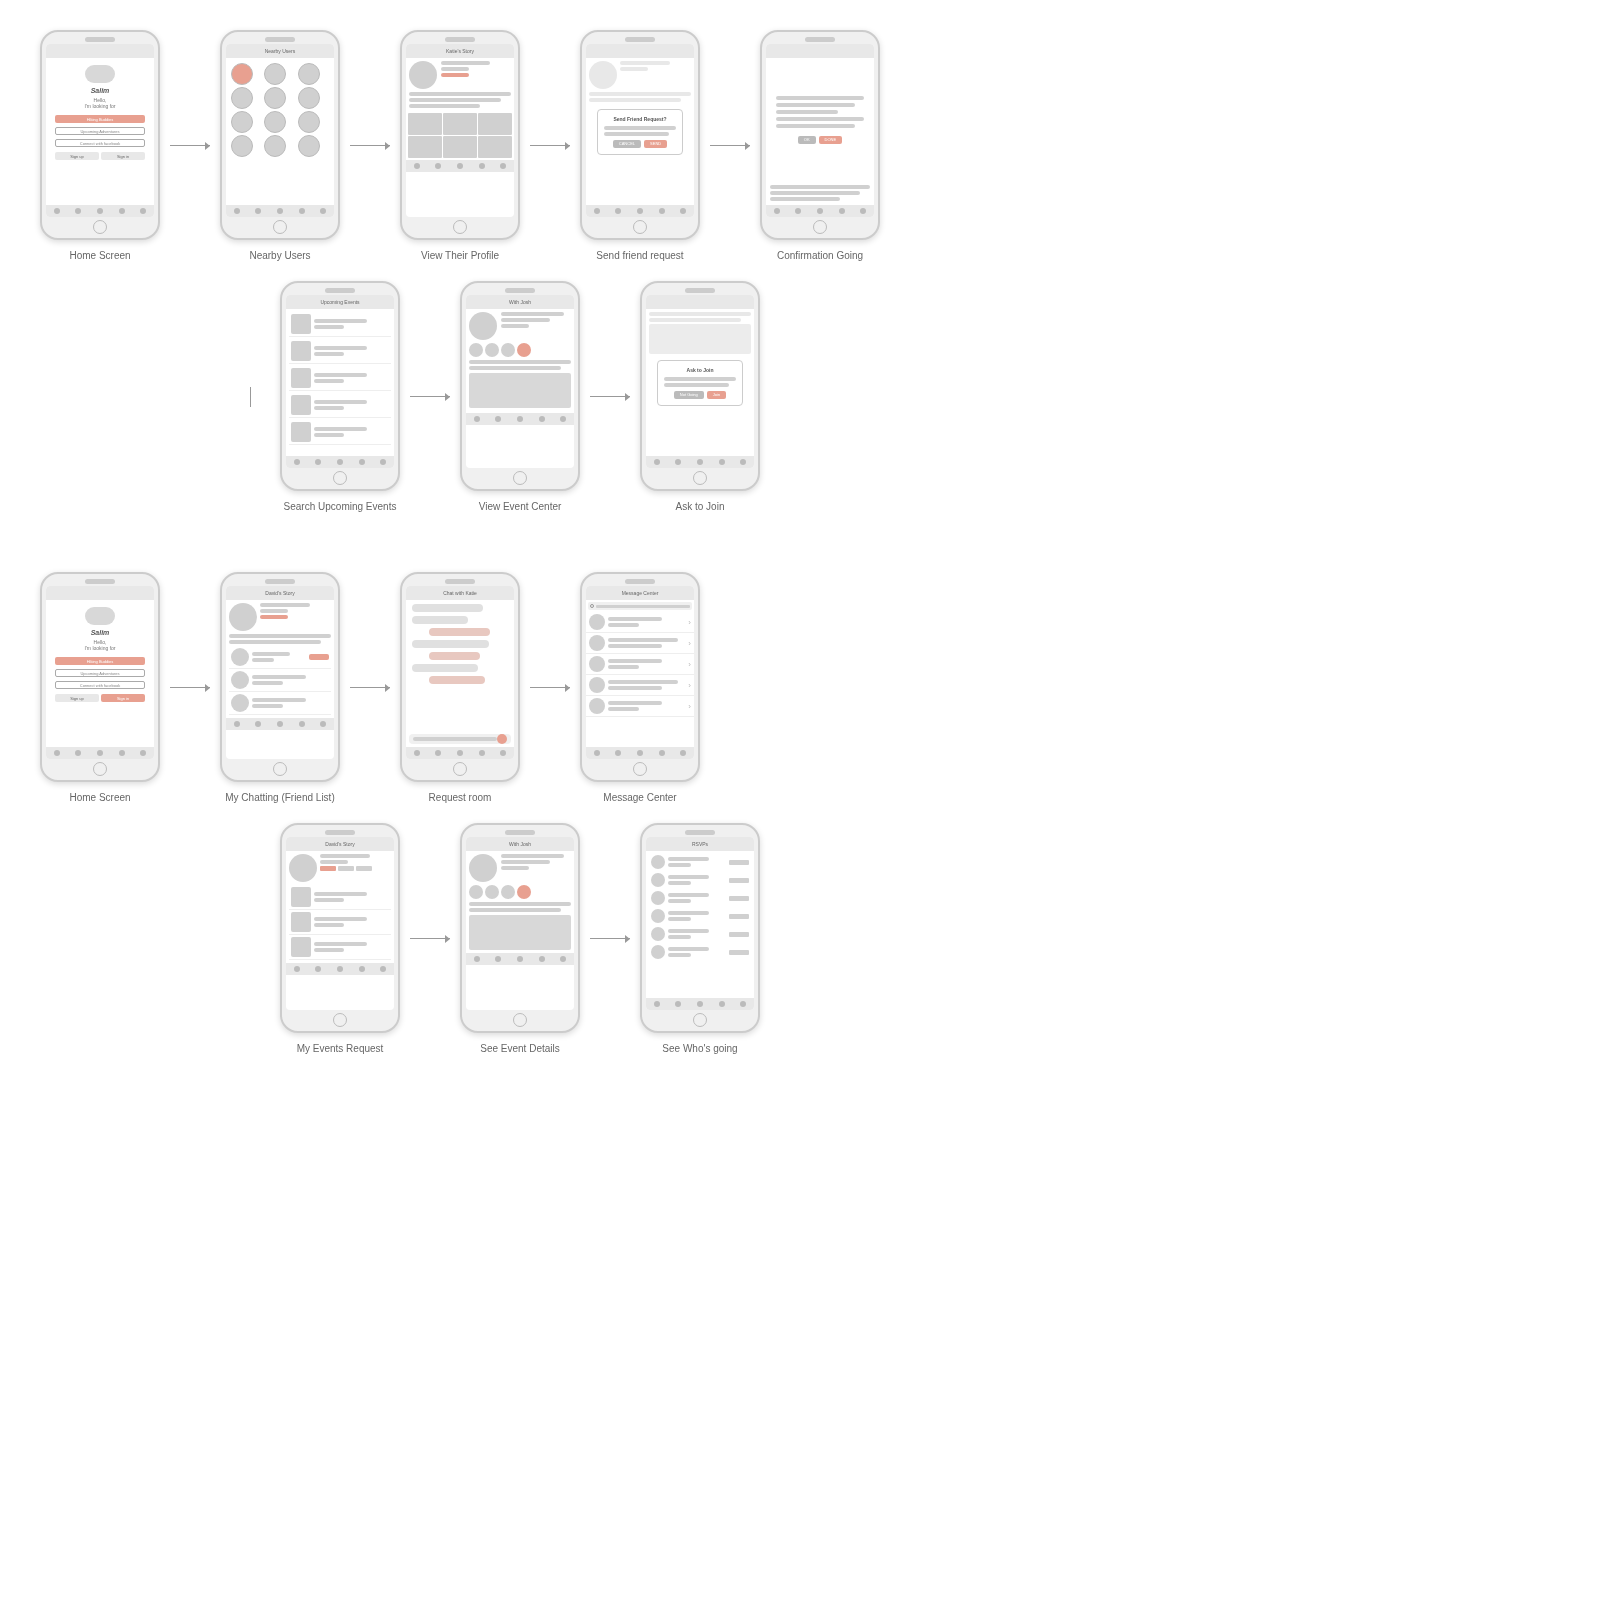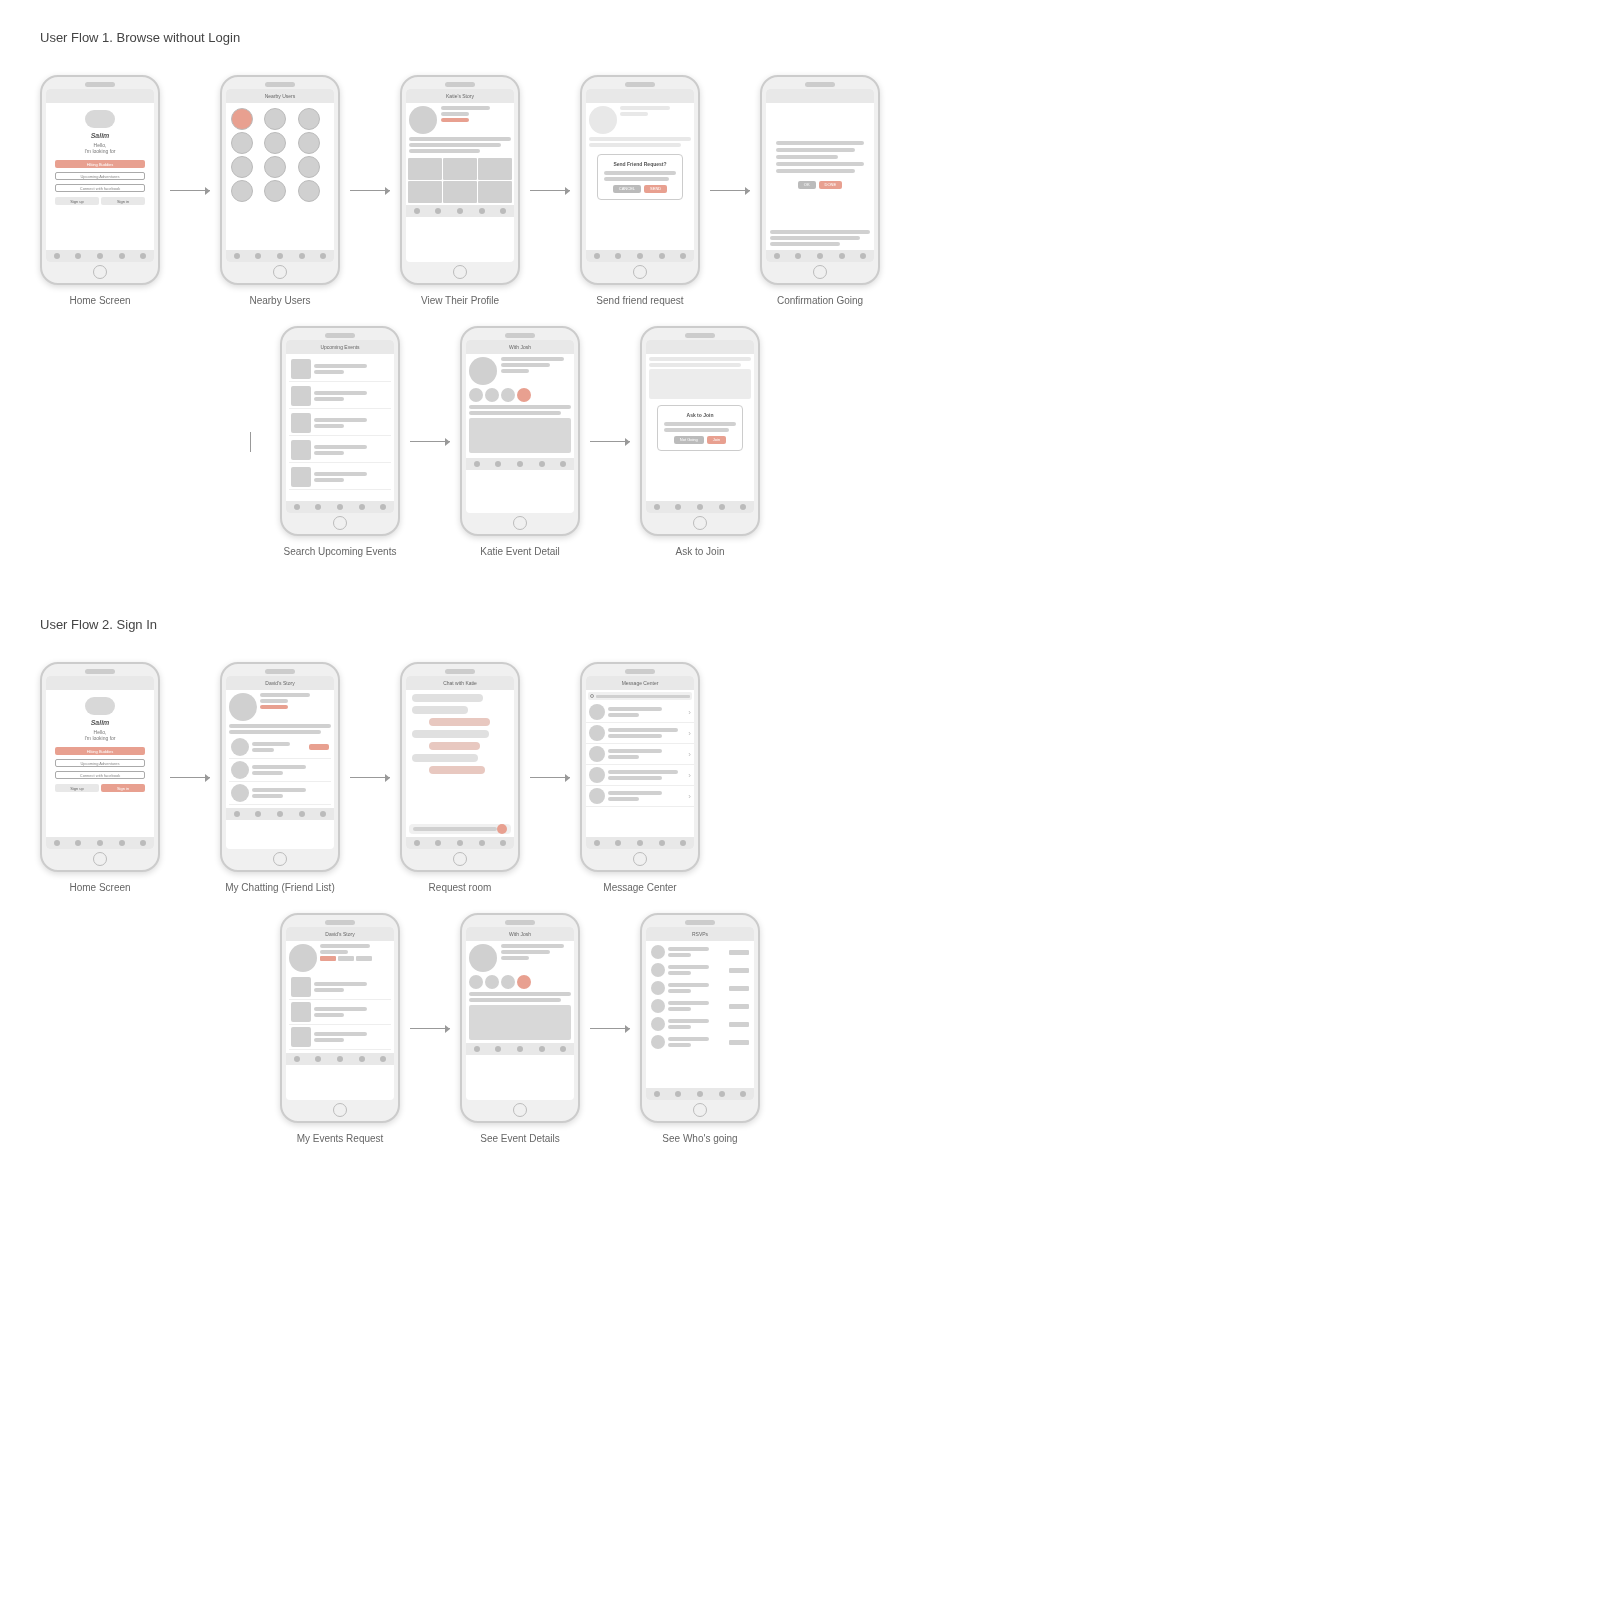--- a/index.html
+++ b/index.html
@@ -447,21 +447,20 @@
       right: -4px;
       top: -3px;
       border: 4px solid transparent;
       border-left: 5px solid #999;
     }
   </style>
 </head>
 <body>
 
 <div class="flow-section">
-  <div class="section-title">User Flow 1. Browse without Login</div>
 
   <div class="flow-row">
 
     <div class="phone-container">
       <div class="phone">
         <div class="phone-notch"></div>
         <div class="phone-screen">
           <div class="screen-header"></div>
           <div class="screen-content">
             <div class="home-cloud"></div>
@@ -762,21 +761,21 @@
             <div class="screen-footer">
               <div class="nav-dot"></div>
               <div class="nav-dot"></div>
               <div class="nav-dot"></div>
               <div class="nav-dot"></div>
               <div class="nav-dot"></div>
             </div>
           </div>
           <div class="phone-home-btn"></div>
         </div>
-        <div class="phone-label">Katie Event Detail</div>
+        <div class="phone-label">View Event Center</div>
       </div>
 
       <div class="arrow">
         <div class="arrow-line"></div>
       </div>
 
       <div class="phone-container">
         <div class="phone">
           <div class="phone-notch"></div>
           <div class="phone-screen">
@@ -815,21 +814,20 @@
         </div>
         <div class="phone-label">Ask to Join</div>
       </div>
 
     </div>
   </div>
 
 </div>
 
 <div class="flow-section" style="margin-top:40px;">
-  <div class="section-title">User Flow 2. Sign In</div>
 
   <div class="flow-row">
 
     <div class="phone-container">
       <div class="phone">
         <div class="phone-notch"></div>
         <div class="phone-screen">
           <div class="screen-header"></div>
           <div class="screen-content">
             <div class="home-cloud"></div>

